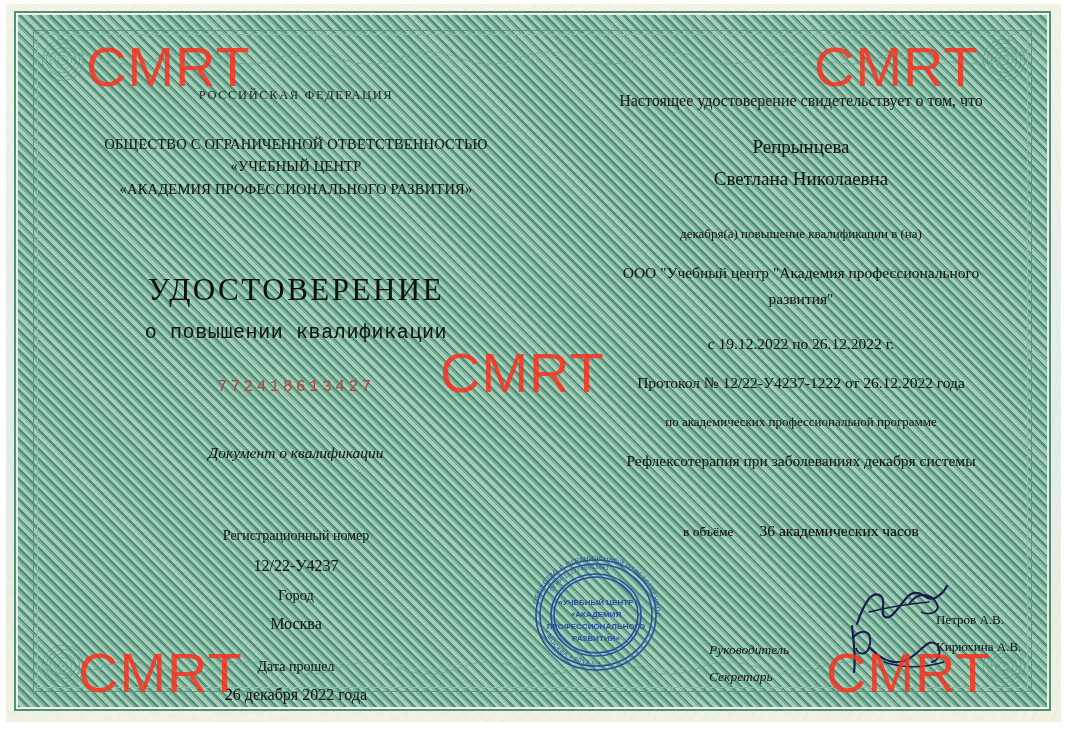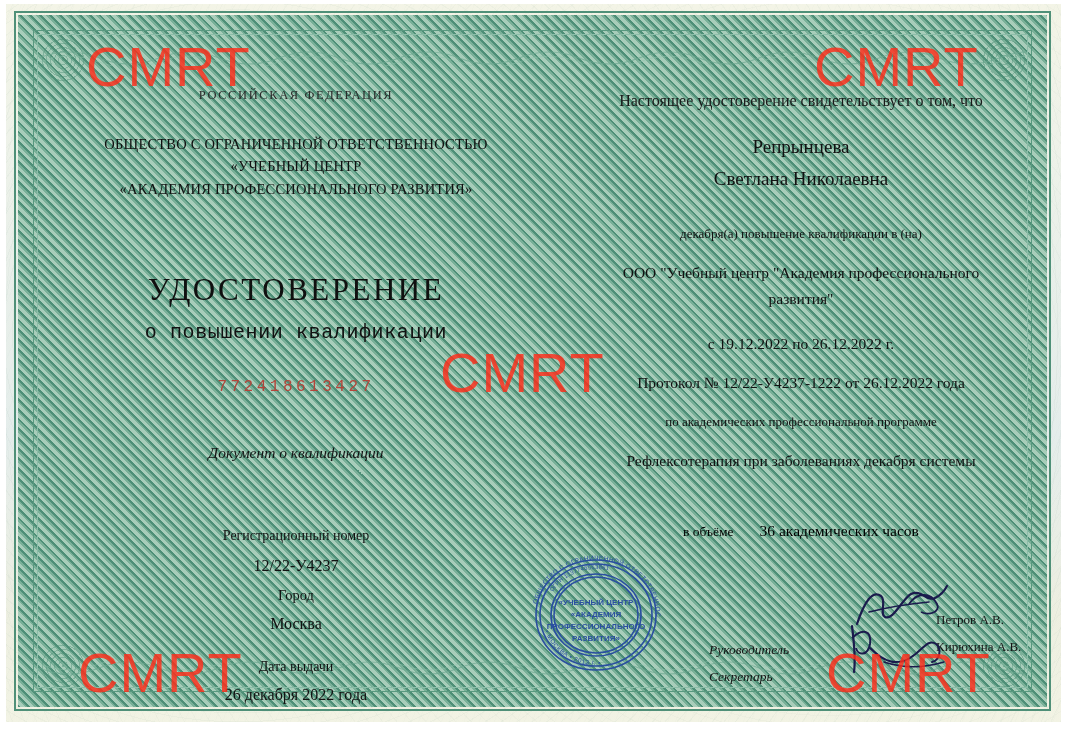--- a/index.html
+++ b/index.html
@@ -335,21 +335,21 @@
         <div>«АКАДЕМИЯ ПРОФЕССИОНАЛЬНОГО РАЗВИТИЯ»</div>
       </div>
       <div class="title-main">УДОСТОВЕРЕНИЕ</div>
       <div class="title-sub">о повышении квалификации</div>
       <div class="serial">772418613427</div>
       <div class="doc-kind">Документ о квалификации</div>
       <div class="reg-label">Регистрационный номер</div>
       <div class="reg-value">12/22-У4237</div>
       <div class="city-label">Город</div>
       <div class="city-value">Москва</div>
-      <div class="date-label">Дата выдачи</div>
+      <div class="date-label">Дата прошел</div>
       <div class="date-value">26 декабря 2022 года</div>
     </div>
 
     <div class="right-col">
       <div class="r-intro">Настоящее удостоверение свидетельствует о том, что</div>
       <div class="r-name1">Репрынцева</div>
       <div class="r-name2">Светлана Николаевна</div>
       <div class="r-passed">декабря(а) повышение квалификации в (на)</div>
       <div class="r-org">
         <div>ООО "Учебный центр "Академия профессионального</div>

